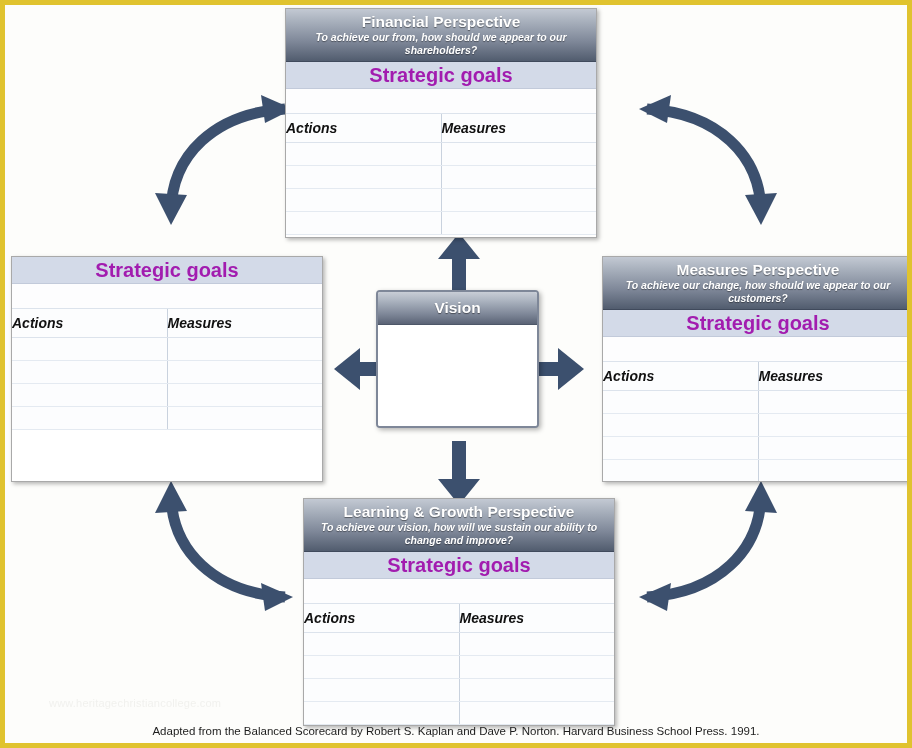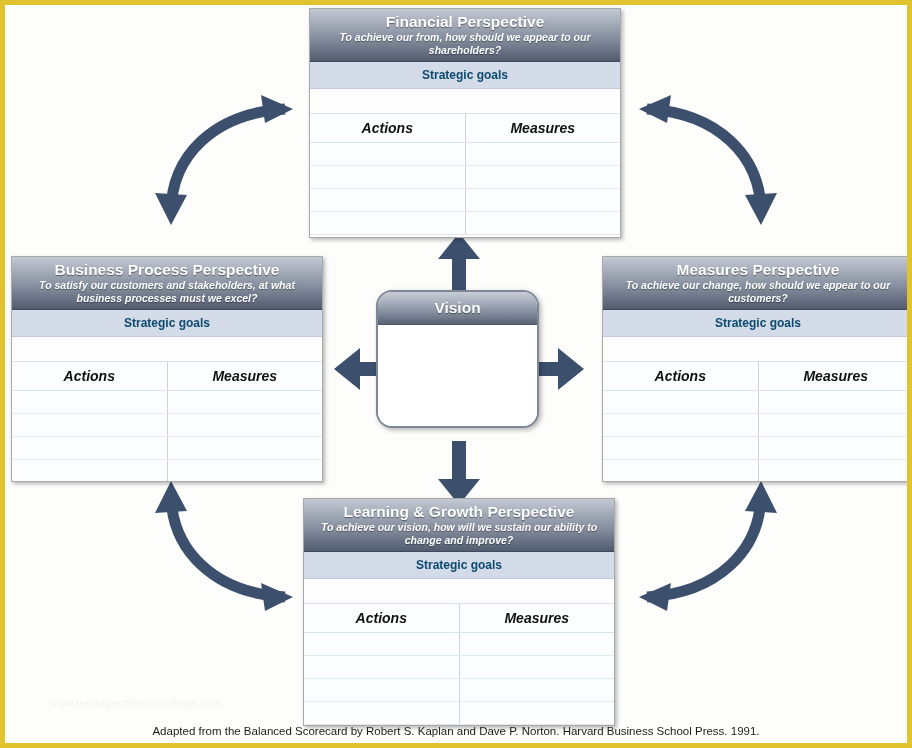--- a/index.html
+++ b/index.html
@@ -53,22 +53,22 @@
     font-weight: bold;
     font-style: italic;
     line-height: 12.5px;
     text-shadow: 0 1px 1px rgba(0,0,0,0.4);
     padding: 0 4px;
   }
   .goals-band {
     background: #d3dae8;
     border-bottom: 1px solid #c2cada;
     text-align: center;
-    color: #0c4a6e;
-    font-size: 12px;
+    color: #a21caf;
+    font-size: 20px;
     font-weight: bold;
     line-height: 26px;
     height: 26px;
   }
   .tbl {
     width: 100%;
     border-collapse: collapse;
     table-layout: fixed;
   }
   .tbl td {
@@ -83,43 +83,42 @@
   .tbl tr.blankrow td {
     border-bottom: 1px solid #e4eaf1;
   }
   .tbl tr.spacer td {
     height: 24px;
     border-bottom: 1px solid #dce3ec;
     border-right: none;
     background: #fdfdfe;
   }
   .colhead td {
-    text-align: center;
     font-size: 14px;
     font-style: italic;
     font-weight: bold;
     color: #111111;
     height: 28px;
     vertical-align: middle;
   }
 
   
-  #card-financial { left: 304px; top: 3px;   width: 312px; height: 230px; }
+  #card-financial { left: 280px; top: 3px;   width: 312px; height: 230px; }
   #card-business  { left: 6px;   top: 251px; width: 312px; height: 226px; }
   #card-customer  { left: 597px; top: 251px; width: 312px; height: 226px; }
   #card-learning  { left: 298px; top: 493px; width: 312px; height: 228px; }
 
   
   #vision {
     position: absolute;
     left: 371px; top: 285px;
     width: 163px; height: 138px;
     background: #ffffff;
     border: 2px solid #7e8798;
-    border-radius: 16px;
+    border-radius: 4px;
     box-shadow: 2px 2px 5px rgba(0,0,0,0.3);
     box-sizing: border-box;
     overflow: hidden;
   }
   #vision-header {
     background: linear-gradient(to bottom, #c8cdd6 0%, #aeb6c2 25%, #7d8697 70%, #5a6375 100%);
     border-bottom: 1px solid #4d5768;
     height: 32px;
     line-height: 32px;
     text-align: center;
@@ -251,24 +250,20 @@
             </tr>
         <tr class="blankrow">
               <td class="divcol"></td>
               <td></td>
             </tr>
       </tbody>
         </table>
     </div>
 
     <div class="card" id="card-business">
-      <div class="card-header">
-        <div class="card-title">Business Process Perspective</div>
-        <div class="card-sub">To satisfy our customers and stakeholders, at what business processes must we excel?</div>
-      </div>
       <div class="goals-band">Strategic goals</div>
       <table class="tbl">
         <tbody>
             <tr class="spacer">
               <td colspan="2"></td>
             </tr>
         <tr class="colhead">
           <td class="divcol">Actions</td>
           <td>Measures</td>
         </tr>

